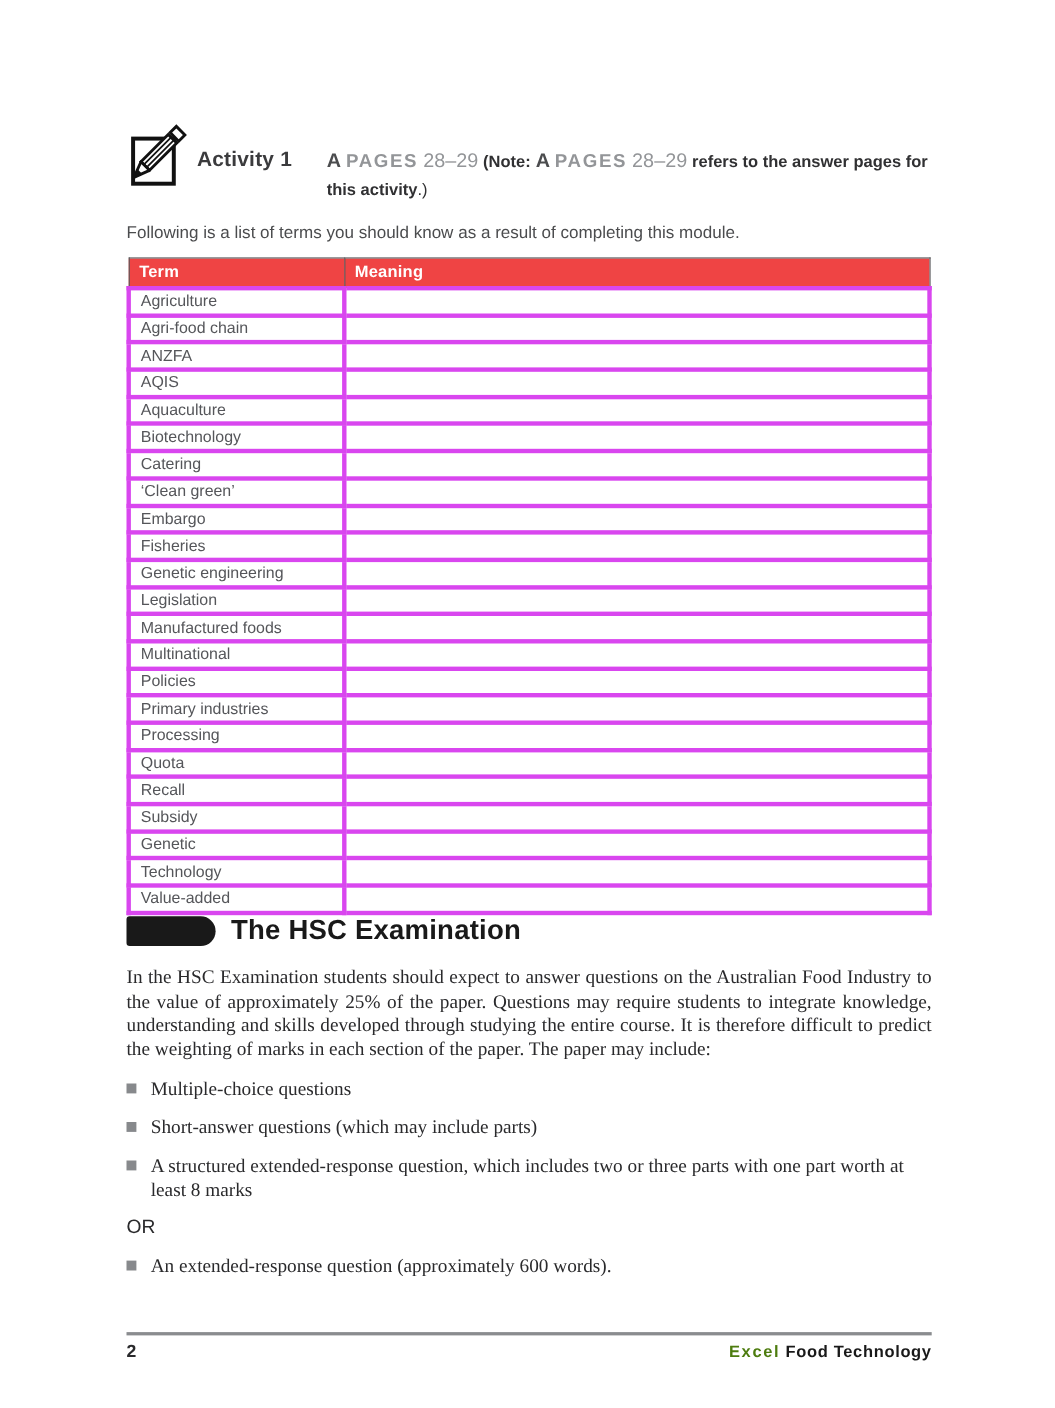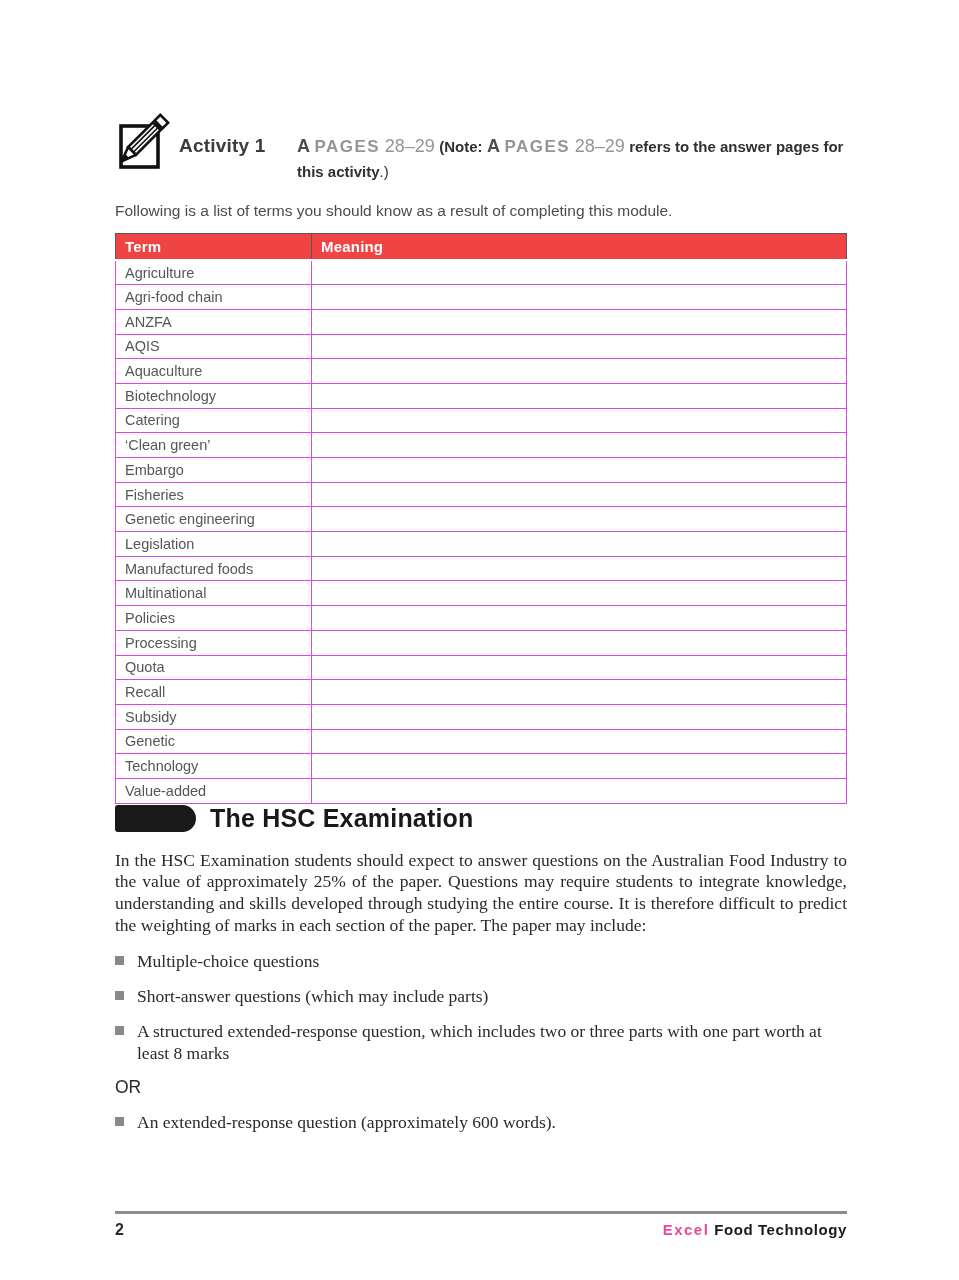--- a/index.html
+++ b/index.html
@@ -33,21 +33,21 @@
     width:732px; margin-top:13px; border-collapse:collapse; table-layout:fixed;
   }
   table.terms-table col.c1 { width:196px; }
   table.terms-table th {
     background:#ef4444; color:#ffffff; text-align:left;
     font-size:15px; font-weight:bold; letter-spacing:0.2px;
     padding:4px 9px; height:26px;
     border:1px solid #58595b; border-bottom:2px solid #ffffff;
   }
   table.terms-table td {
-    border:1px solid #d946ef; height:24.7px; padding:2px 9px;
+    border:4px solid #d946ef; height:24.7px; padding:2px 9px;
     font-size:14.5px; color:#55565a; background:#ffffff;
   }
 
   
   .hsc-header { display:flex; align-items:center; gap:14px; }
   .tab-shape {
     width:81px; height:27px; flex:none; background:#191919;
     border-radius:3px 14px 14px 3px;
   }
   .hsc-title { font-size:25px; font-weight:bold; color:#191919; letter-spacing:0.2px; }
@@ -69,21 +69,21 @@
     margin-top:13px; font-family:Liberation Sans, sans-serif;
     font-size:17.5px; color:#2a2a2c;
   }
 
   
   .footer { position:absolute; left:115px; width:732px; top:1211px; }
   .footer-rule { height:3px; background:#8a8c8f; }
   .footer-row { display:flex; justify-content:space-between; align-items:baseline; margin-top:7px; }
   .page-number { font-size:16px; font-weight:bold; color:#2a2a2c; }
   .brand { font-size:15px; font-weight:bold; letter-spacing:0.6px; }
-  .brand-light { color:#ec4899; letter-spacing:1.5px; }
+  .brand-light { color:#4d7c0f; letter-spacing:1.5px; }
   .brand-dark { color:#191919; }
 </style>
 </head>
 <body>
 
 <div class="page">
   <div class="content">
 
     <div class="activity-row">
       <svg class="pencil-icon" viewBox="0 0 58 66" xmlns="http://www.w3.org/2000/svg">
@@ -179,20 +179,24 @@
           </tr>
           <tr>
             <td>Multinational</td>
             <td></td>
           </tr>
           <tr>
             <td>Policies</td>
             <td></td>
           </tr>
           <tr>
+            <td>Primary industries</td>
+            <td></td>
+          </tr>
+          <tr>
             <td>Processing</td>
             <td></td>
           </tr>
           <tr>
             <td>Quota</td>
             <td></td>
           </tr>
           <tr>
             <td>Recall</td>
             <td></td>

